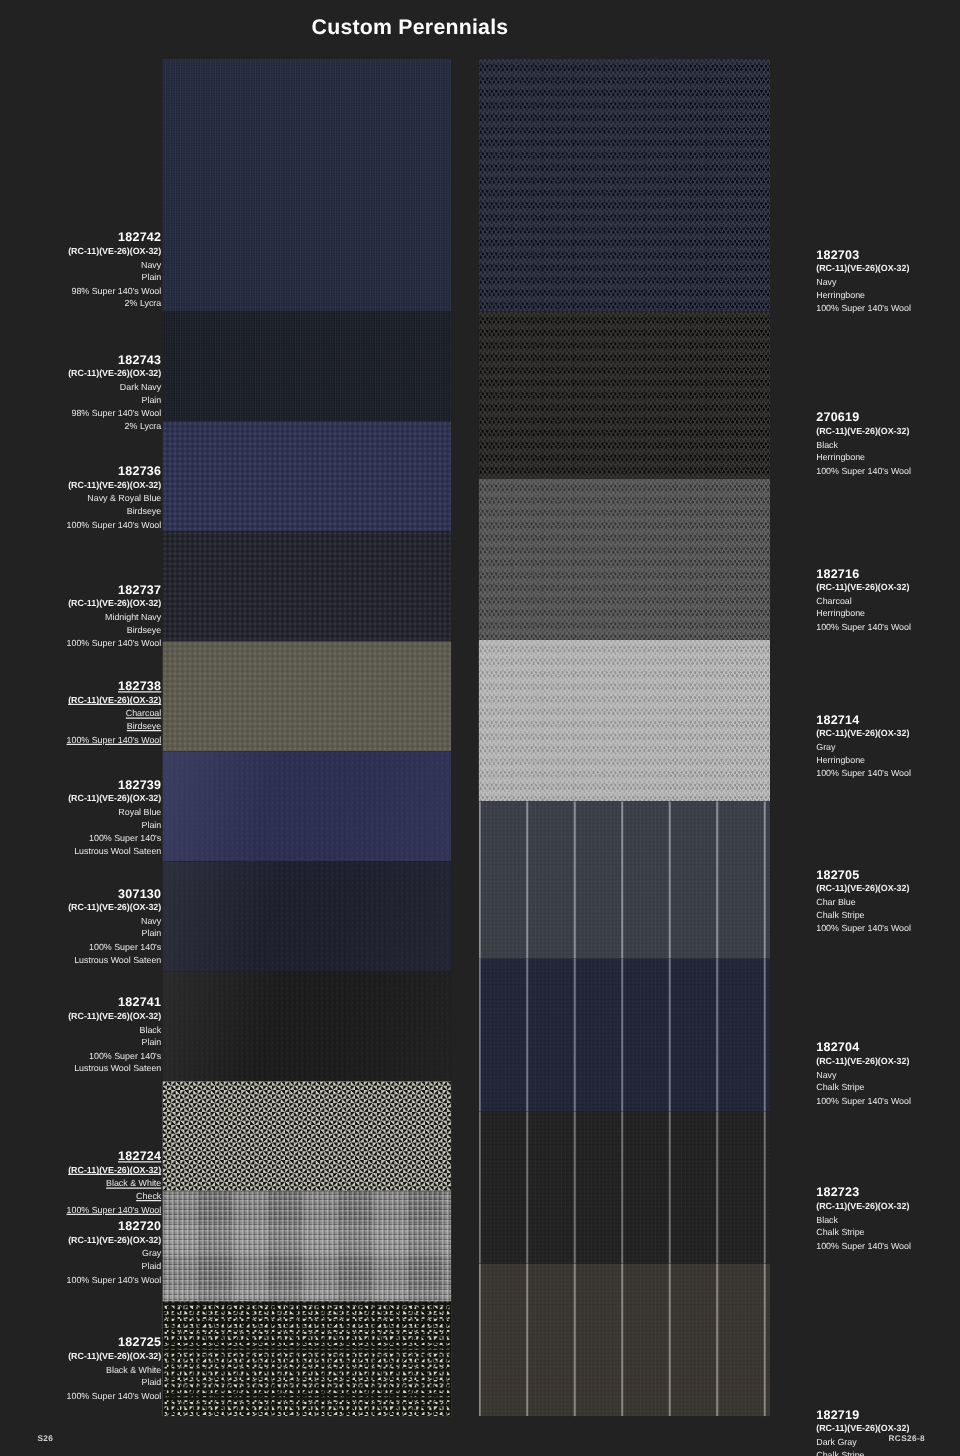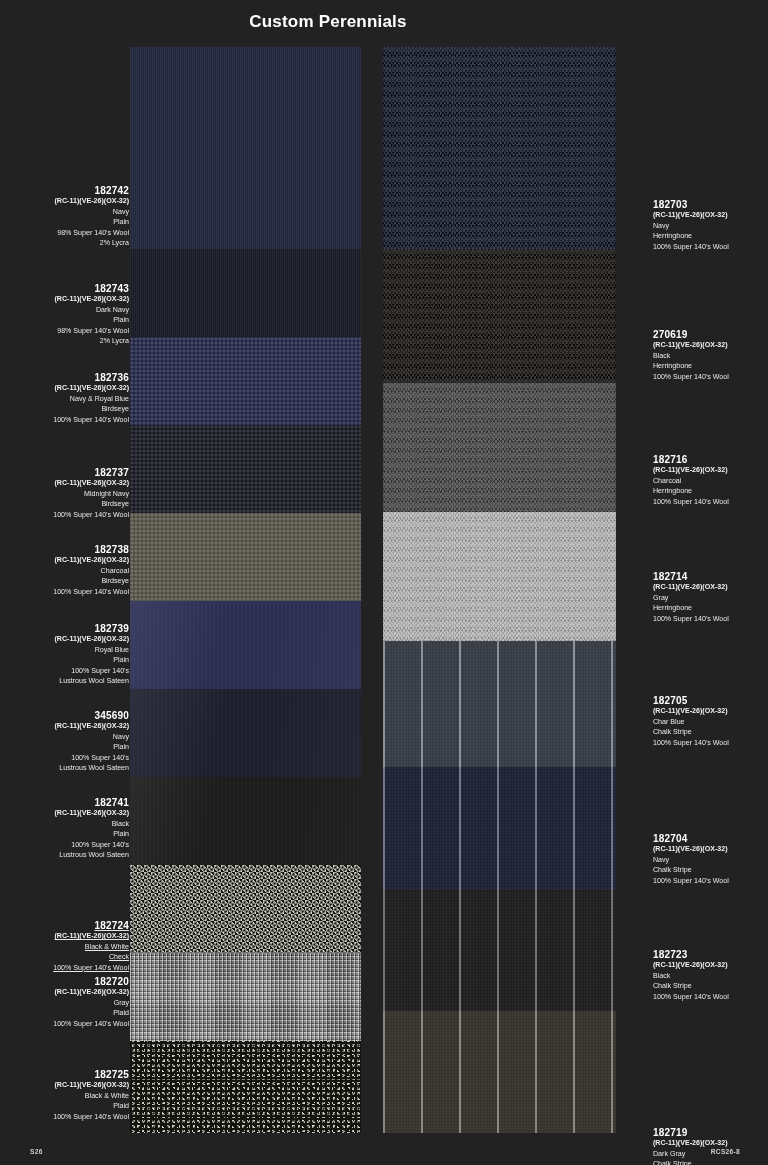--- a/index.html
+++ b/index.html
@@ -140,37 +140,37 @@
       <div>Birdseye</div>
       <div>100% Super 140's Wool</div>
     </div>
     <div class="label label-left" style="top: 468px;">
       <div class="sku">182737</div>
       <div class="code">(RC-11)(VE-26)(OX-32)</div>
       <div>Midnight Navy</div>
       <div>Birdseye</div>
       <div>100% Super 140's Wool</div>
     </div>
-    <div class="label label-left" style="top: 545px;">
+    <div class="label label-left" style="top: 545px; text-decoration: underline;">
       <div class="sku">182738</div>
       <div class="code">(RC-11)(VE-26)(OX-32)</div>
       <div>Charcoal</div>
       <div>Birdseye</div>
       <div>100% Super 140's Wool</div>
     </div>
     <div class="label label-left" style="top: 624px;">
       <div class="sku">182739</div>
       <div class="code">(RC-11)(VE-26)(OX-32)</div>
       <div>Royal Blue</div>
       <div>Plain</div>
       <div>100% Super 140's</div>
       <div>Lustrous Wool Sateen</div>
     </div>
     <div class="label label-left" style="top: 711px;">
-      <div class="sku">345690</div>
+      <div class="sku">307130</div>
       <div class="code">(RC-11)(VE-26)(OX-32)</div>
       <div>Navy</div>
       <div>Plain</div>
       <div>100% Super 140's</div>
       <div>Lustrous Wool Sateen</div>
     </div>
     <div class="label label-left" style="top: 798px;">
       <div class="sku">182741</div>
       <div class="code">(RC-11)(VE-26)(OX-32)</div>
       <div>Black</div>

